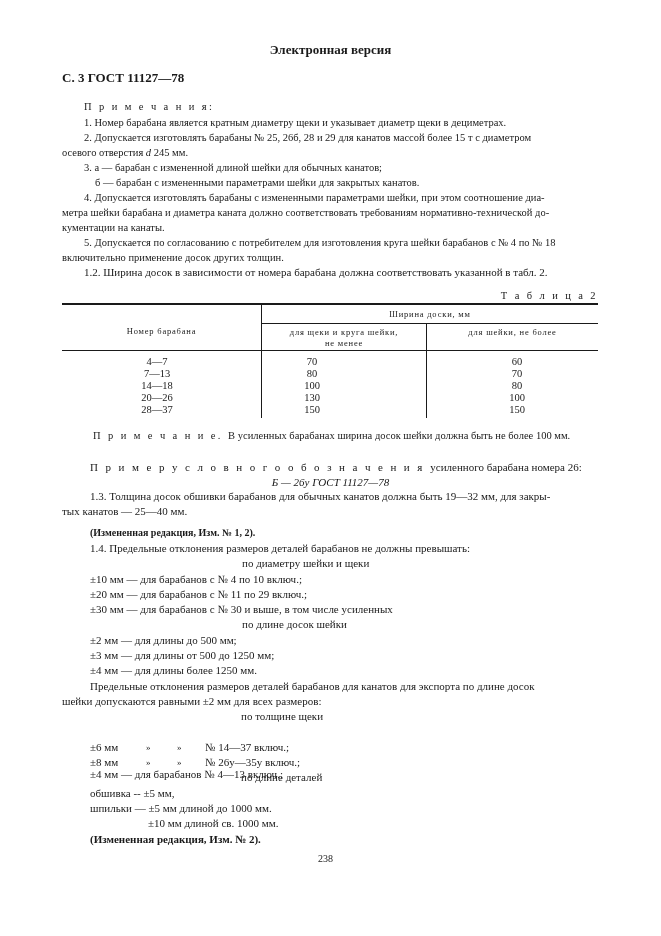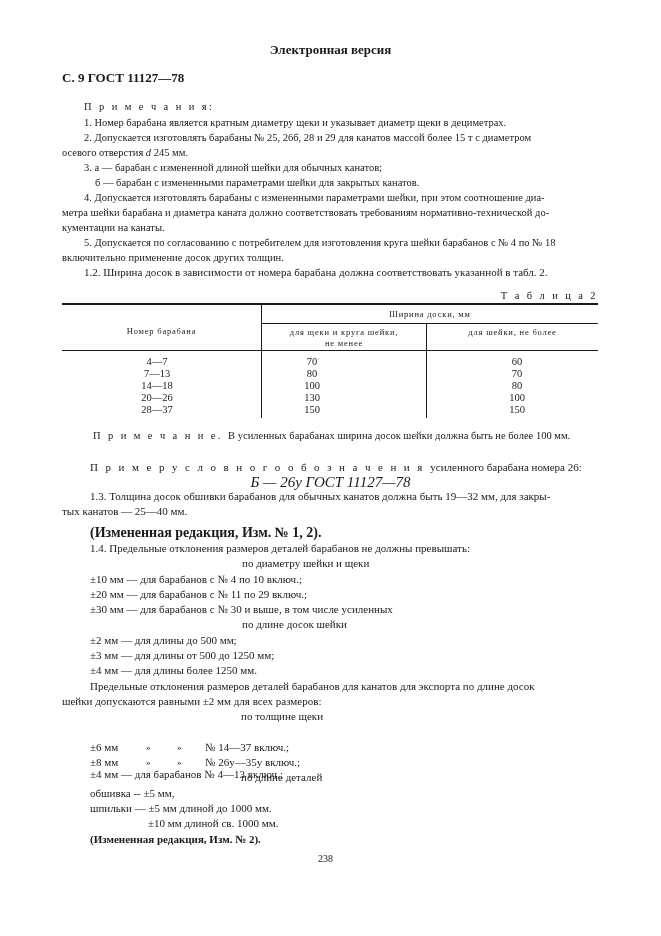--- a/index.html
+++ b/index.html
@@ -16,21 +16,21 @@
   .c { text-align: center; }
   .line { position: absolute; background: #1a1a1a; }
   .tbl-num { font-size: 10.5px; line-height: 13px; text-align: center; position: absolute; }
 </style>
 </head>
 <body>
 
 <div>
 
   <div class="abs hdr">Электронная версия</div>
-  <div class="abs pagehdr">С. 9 ГОСТ 11127—78</div>
+  <div class="abs pagehdr">С. 3 ГОСТ 11127—78</div>
 
   <div class="abs t sp" style="left:84px; top:100px;">П р и м е ч а н и я:</div>
   <div class="abs t" style="left:84px; top:116px;">1. Номер барабана является кратным диаметру щеки и указывает диаметр щеки в дециметрах.</div>
   <div class="abs t" style="left:84px; top:131px;">2. Допускается изготовлять барабаны № 25, 26б, 28 и 29 для канатов массой более 15 т с диаметром</div>
   <div class="abs t" style="left:62px; top:146px;">
     <span>осевого отверстия </span><span class="i">d</span><span> 245 мм.</span>
   </div>
   <div class="abs t" style="left:84px; top:161px;">3. а — барабан с измененной длиной шейки для обычных канатов;</div>
   <div class="abs t" style="left:95px; top:176px;">б — барабан с измененными параметрами шейки для закрытых канатов.</div>
   <div class="abs t" style="left:84px; top:191px;">4. Допускается изготовлять барабаны с измененными параметрами шейки, при этом соотношение диа-</div>
@@ -73,26 +73,26 @@
   <div class="tbl-num" style="left:262px; width:100px; top:403px;">150</div>
   <div class="tbl-num" style="left:427px; width:180px; top:403px;">150</div>
 
   <div class="abs t" style="left:93px; top:429px;">
     <span class="sp">П р и м е ч а н и е.</span>&nbsp; <span>В усиленных барабанах ширина досок шейки  должна быть не более 100 мм.</span>
   </div>
 
   <div class="abs t" style="left:90px; top:461px; font-size:11px;">
     <span class="sp">П р и м е р  у с л о в н о г о  о б о з н а ч е н и я</span>&nbsp; <span>усиленного барабана номера 26:</span>
   </div>
-  <div class="abs t i c" style="left:0; width:661px; top:476px; font-size:15px;">Б — 26у ГОСТ 11127—78</div>
+  <div class="abs t i c" style="left:0; width:661px; top:476px; font-size:11px;">Б — 26у ГОСТ 11127—78</div>
 
   <div class="abs t" style="left:90px; top:490px; font-size:11px;">1.3. Толщина досок обшивки барабанов для обычных канатов должна быть 19—32 мм, для закры-</div>
   <div class="abs t" style="left:62px; top:505px; font-size:11px;">тых канатов — 25—40 мм.</div>
 
-  <div class="abs t b" style="left:90px; top:526px; font-size:14px;">(Измененная редакция, Изм. № 1, 2).</div>
+  <div class="abs t b" style="left:90px; top:526px; font-size:10px;">(Измененная редакция, Изм. № 1, 2).</div>
 
   <div class="abs t" style="left:90px; top:542px; font-size:11px;">1.4. Предельные отклонения размеров деталей барабанов не должны превышать:</div>
   <div class="abs t" style="left:242px; top:557px; font-size:11px;">по диаметру шейки и щеки</div>
   <div class="abs t" style="left:90px; top:573px; font-size:11px;">±10 мм — для барабанов с № 4 по 10 включ.;</div>
   <div class="abs t" style="left:90px; top:588px; font-size:11px;">±20 мм — для барабанов с № 11 по 29 включ.;</div>
   <div class="abs t" style="left:90px; top:603px; font-size:11px;">±30 мм — для барабанов с № 30 и выше, в том числе усиленных</div>
 
   <div class="abs t" style="left:242px; top:618px; font-size:11px;">по длине досок шейки</div>
   <div class="abs t" style="left:90px; top:634px; font-size:11px;">±2 мм  — для длины до 500 мм;</div>
   <div class="abs t" style="left:90px; top:649px; font-size:11px;">±3 мм  — для длины от 500 до 1250 мм;</div>

